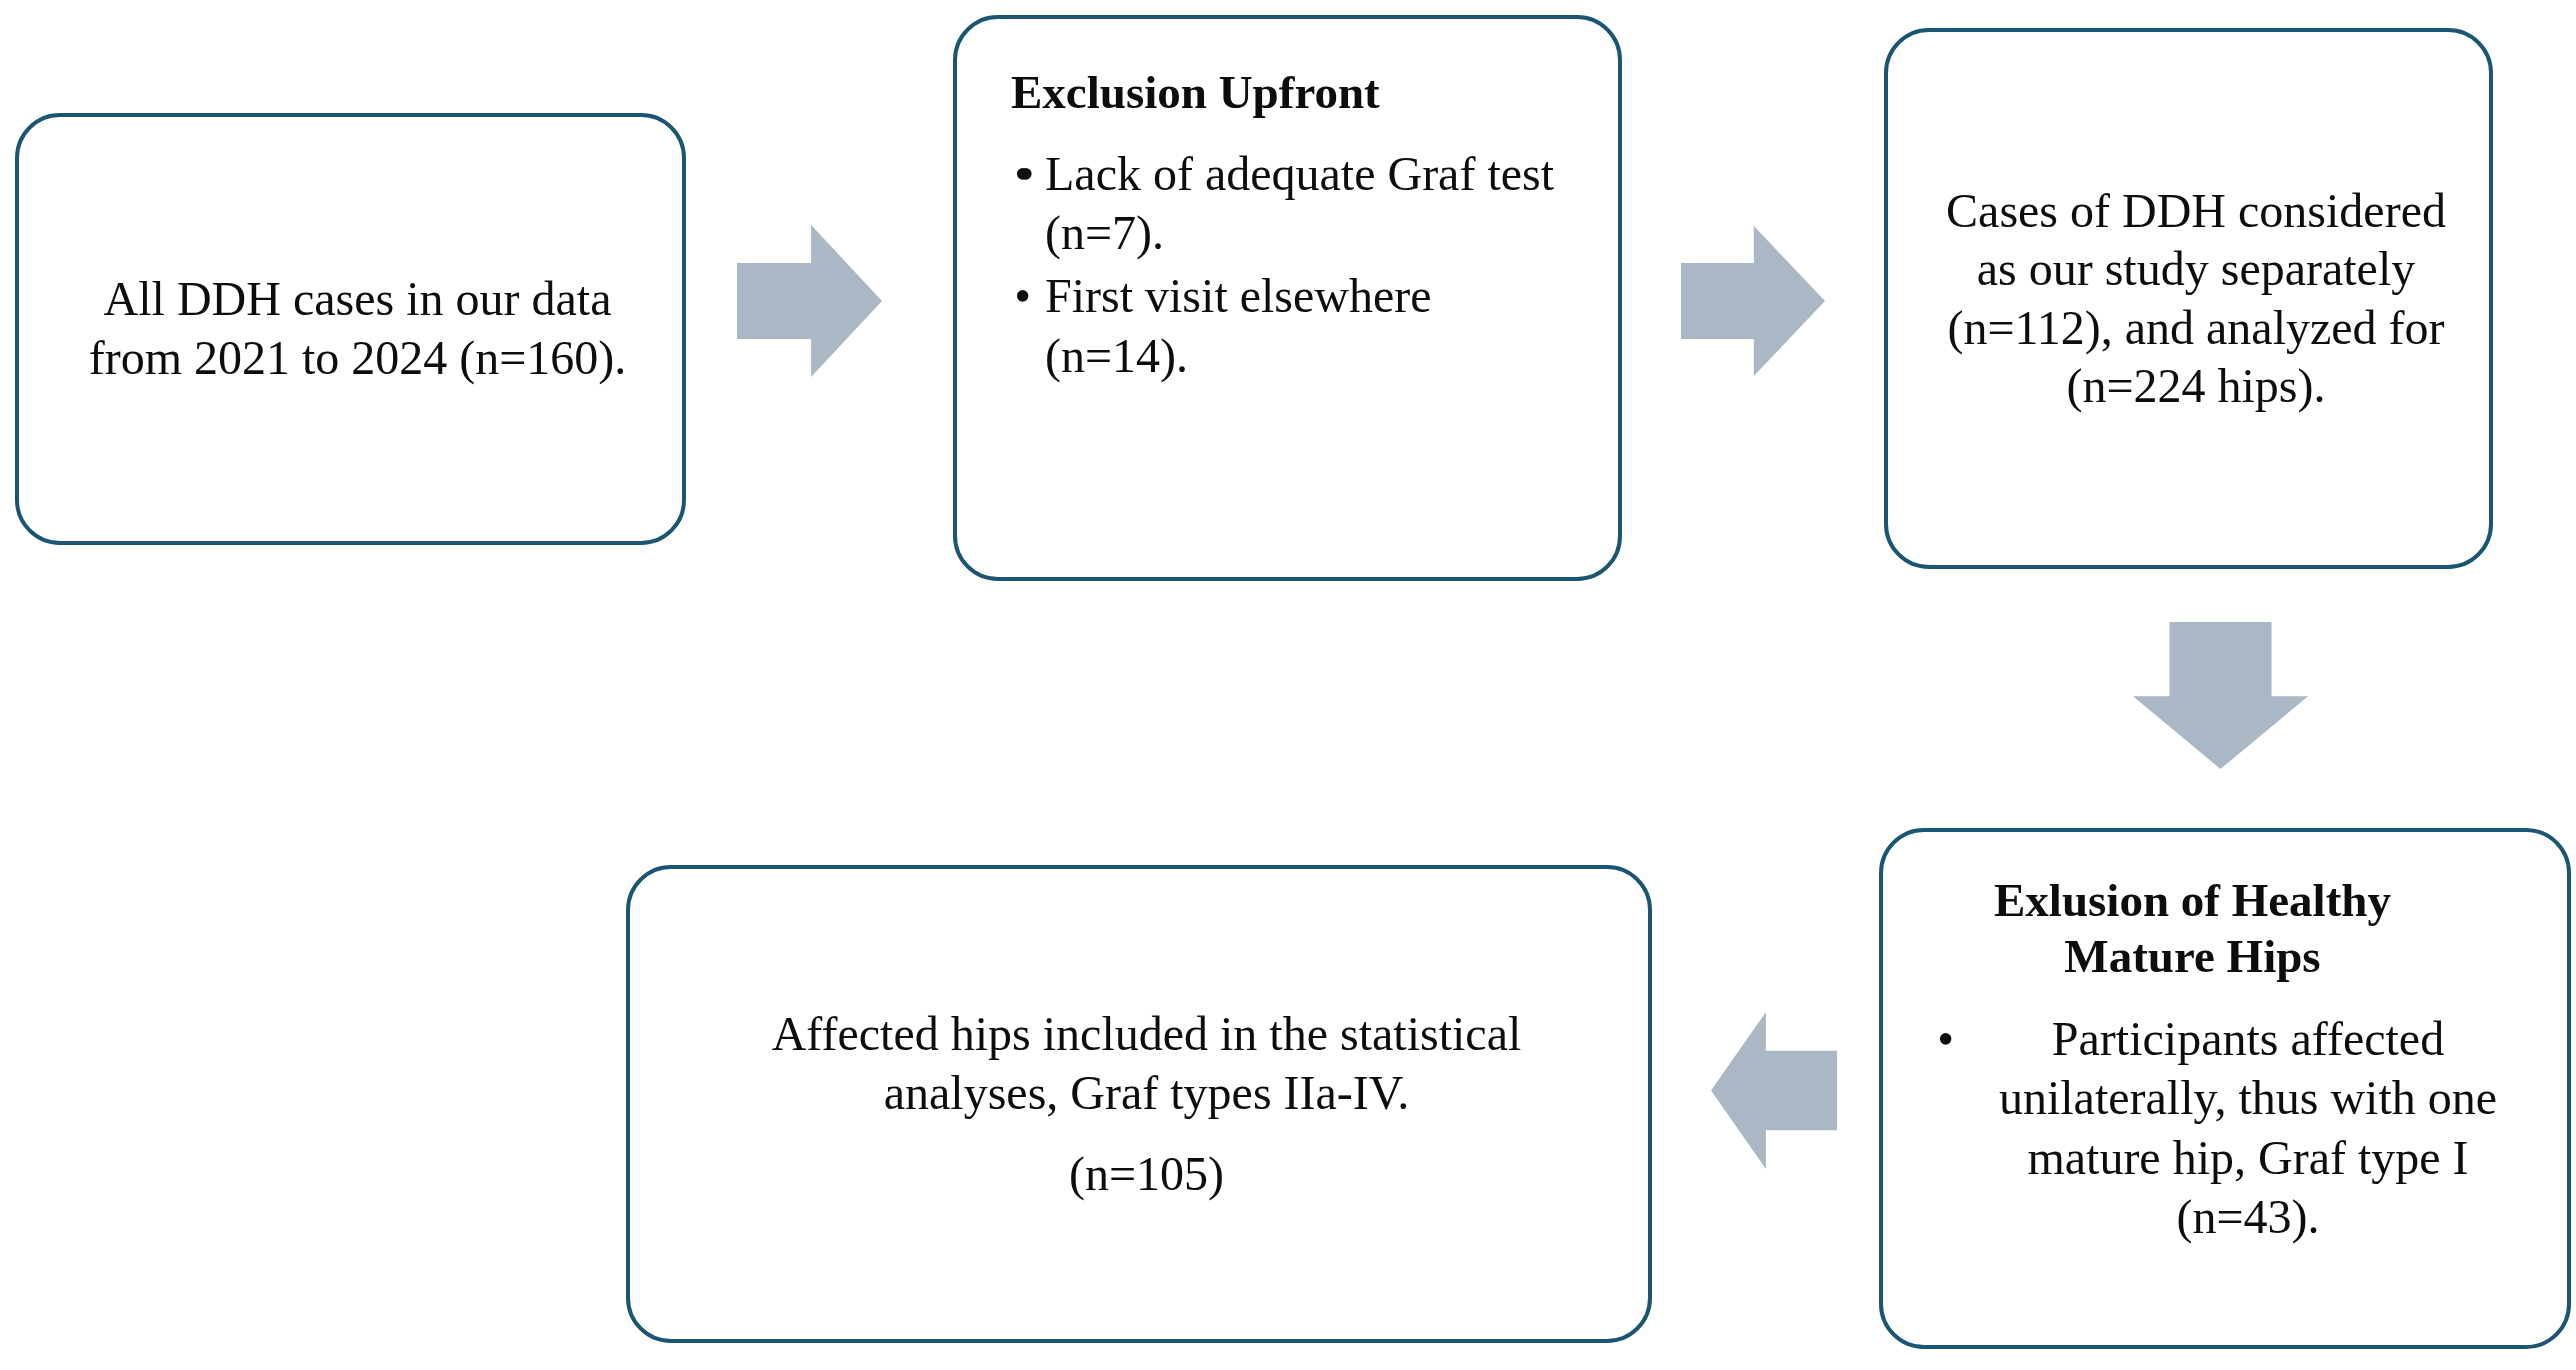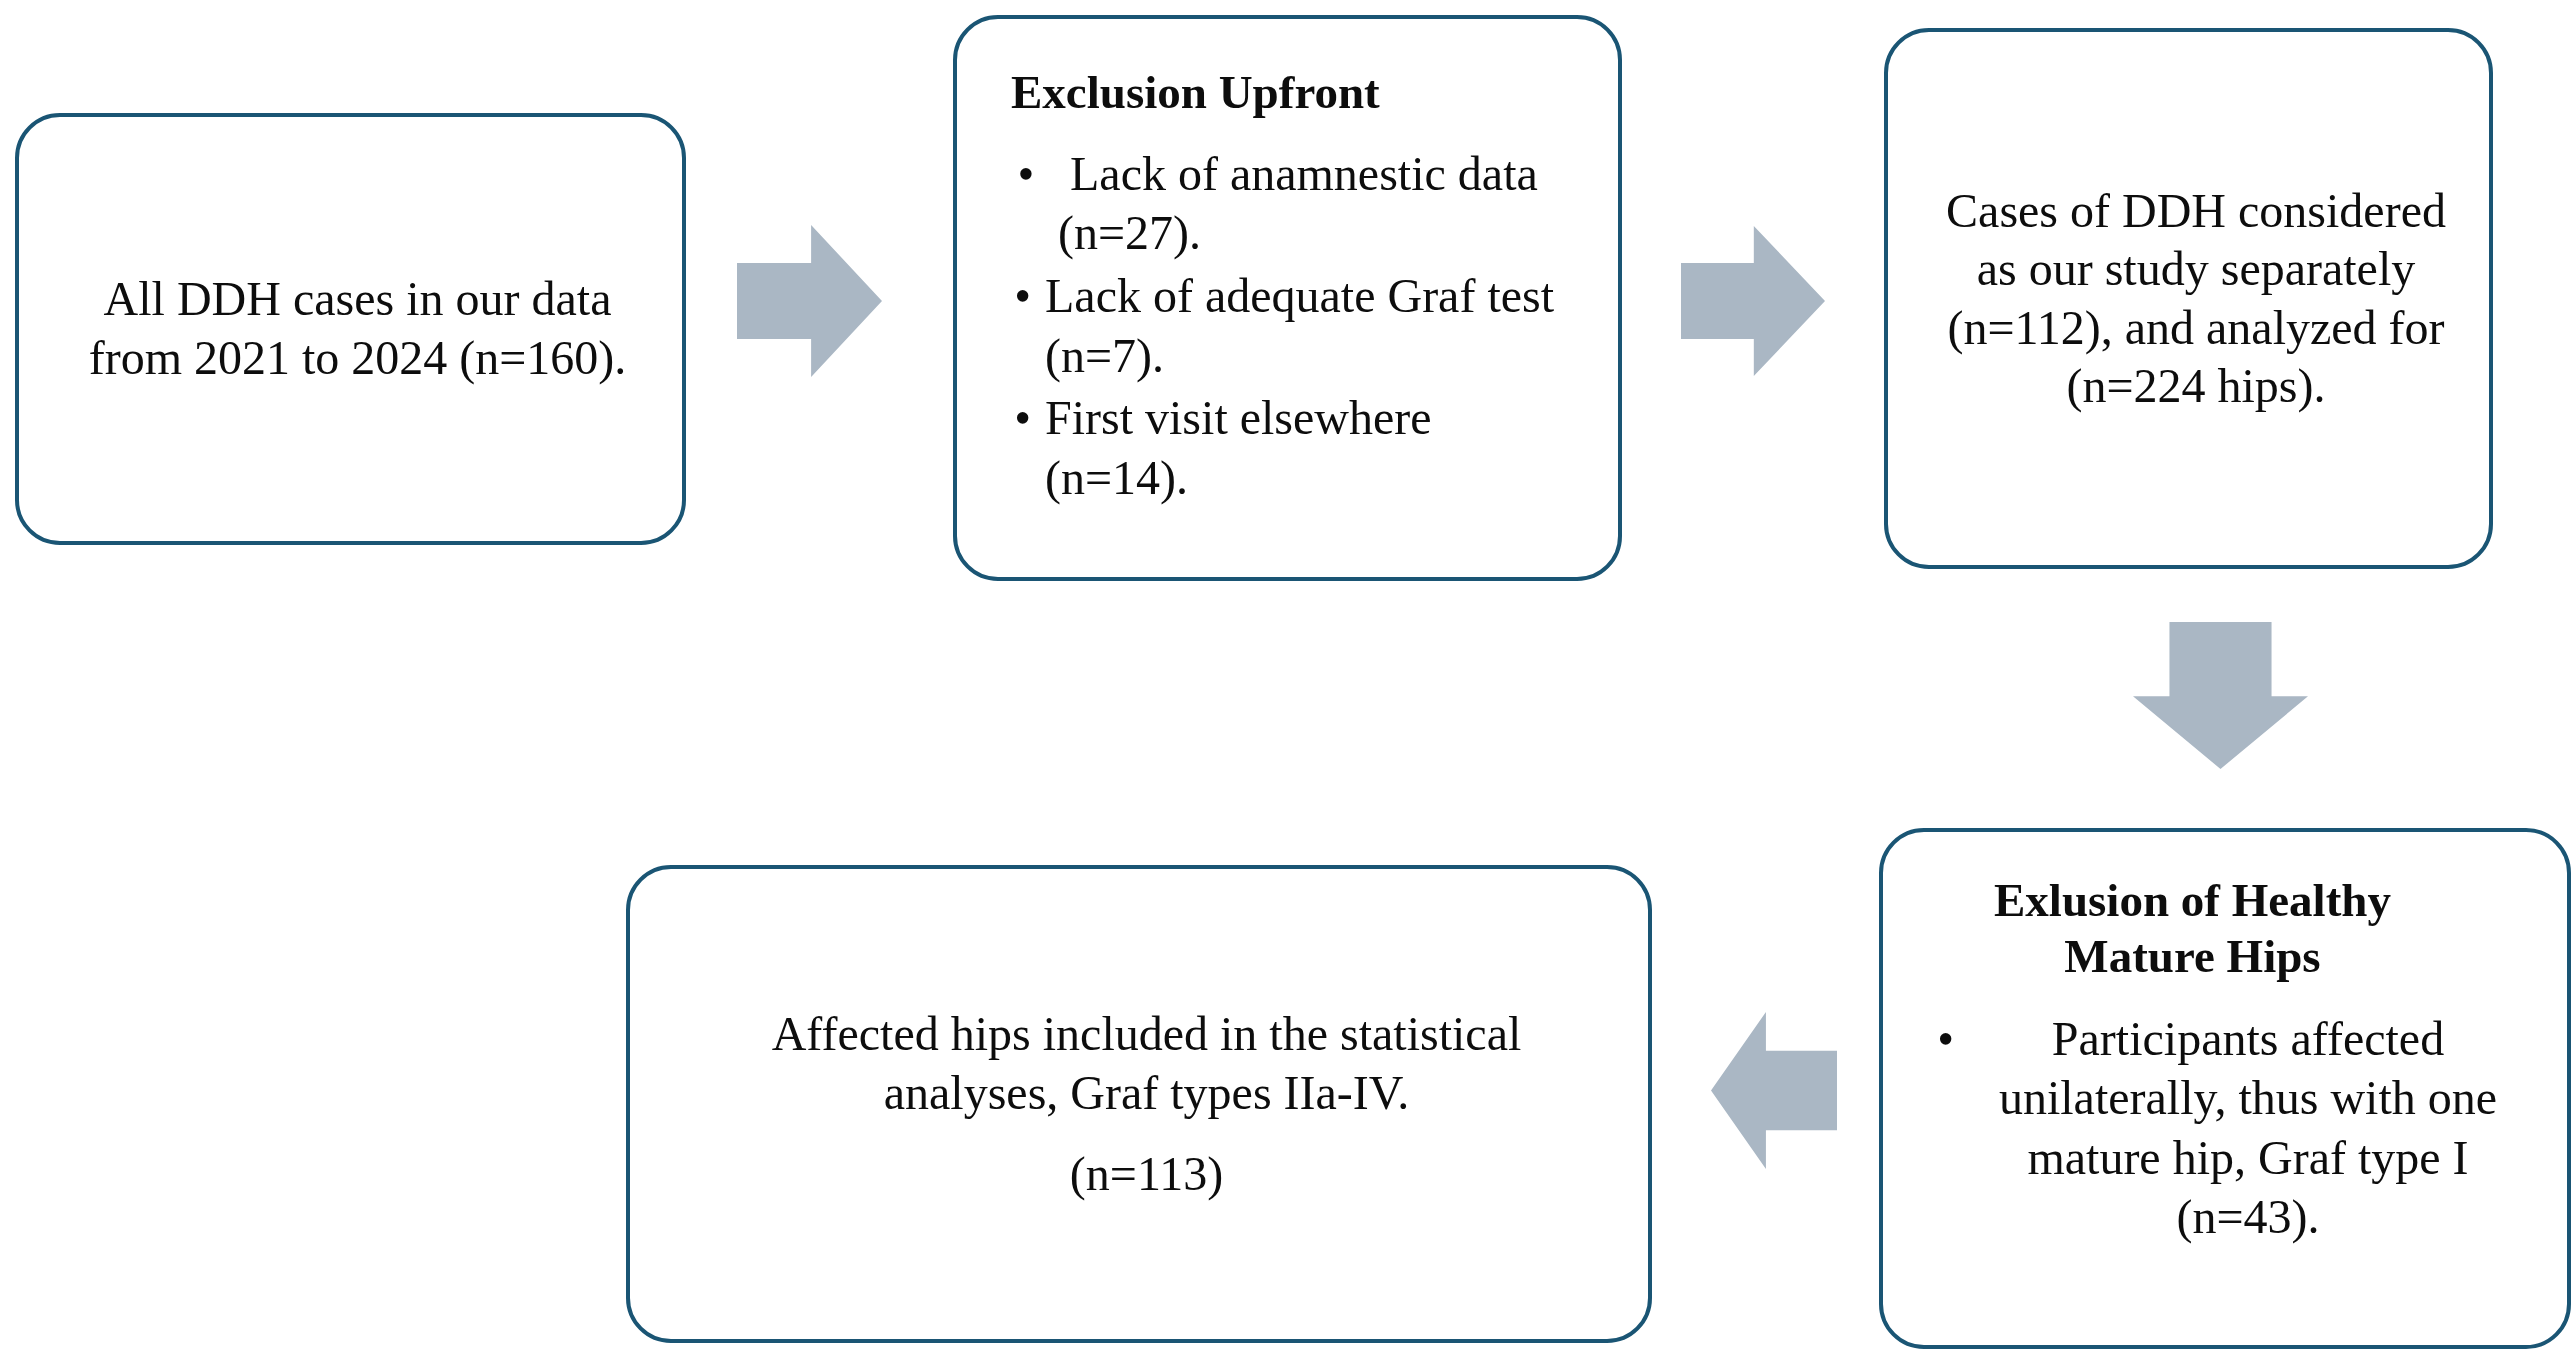--- a/index.html
+++ b/index.html
@@ -98,21 +98,21 @@
   <div class="arrow" style="left:737px; top:225px; width:145px; height:152px;">
     <svg viewBox="0 0 180 188" preserveAspectRatio="none" aria-hidden="true">
       <polygon points="0,47 92,47 92,0 180,94 92,188 92,141 0,141" fill="#aab7c4"></polygon>
     </svg>
   </div>
 
   <div class="node node-top" style="left:953px; top:14.5px; width:669px; height:566px;">
     <div class="node-inner" style="padding:45px 39px 0 39px;">
       <div class="head">Exclusion Upfront</div>
       <ul class="bullets">
-        <li class="loose"><span class="dot">•</span><span> Lack of anamnestic data (n=27).</span></li>
+        <li class="loose"><span class="dot">•</span></li>
         <li><span class="dot">•</span><span>Lack of adequate Graf test (n=7).</span></li>
         <li><span class="dot">•</span><span>First visit elsewhere (n=14).</span></li>
       </ul>
     </div>
   </div>
 
   <div class="arrow" style="left:1681px; top:226px; width:144px; height:150px;">
     <svg viewBox="0 0 178 186" preserveAspectRatio="none" aria-hidden="true">
       <polygon points="0,46 90,46 90,0 178,93 90,186 90,140 0,140" fill="#aab7c4"></polygon>
     </svg>
@@ -146,18 +146,18 @@
     <svg viewBox="0 0 156 194" preserveAspectRatio="none" aria-hidden="true">
       <polygon points="156,48 68,48 68,0 0,97 68,194 68,146 156,146" fill="#aab7c4"></polygon>
     </svg>
   </div>
 
   <div class="node node-center" style="left:626px; top:865px; width:1026px; height:478px;">
     <div class="node-inner" style="padding:0 48px;">
       <div class="body-line">Affected hips included in the statistical</div>
       <div class="body-line">analyses, Graf types IIa-IV.</div>
       <div class="body-line" style="height:22.6px;"></div>
-      <div class="body-line">(n=113)</div>
+      <div class="body-line">(n=105)</div>
     </div>
   </div>
 
 </div>
 
 
 </body></html>

